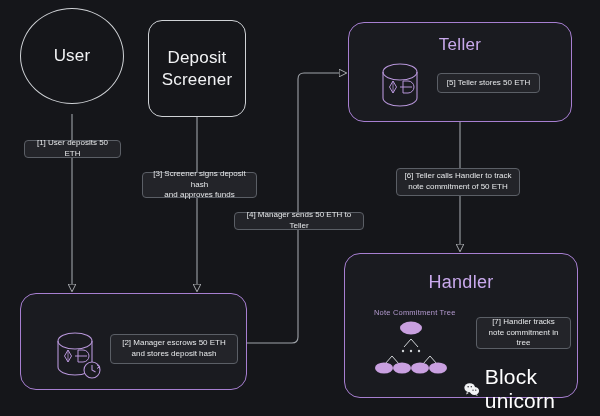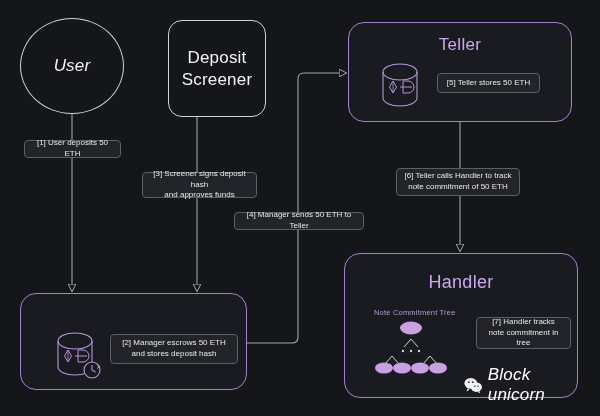--- a/index.html
+++ b/index.html
@@ -92,23 +92,22 @@
 
   
   .watermark {
     position: absolute;
     display: flex;
     align-items: center;
     gap: 5px;
   }
   .watermark-text {
     color: #ffffff;
-    font-size: 17px;
+    font-size: 21px;
     letter-spacing: .2px;
-    font-style: italic;
   }
 </style>
 </head>
 <body>
 
 <div id="canvas">
 
   <svg id="wires" viewBox="0 0 600 416" width="600" height="416">
     <defs>
       <marker id="arrowWhite" viewBox="0 0 10 10" refX="9" refY="5" markerWidth="7" markerHeight="7" orient="auto-start-reverse">
@@ -121,25 +120,25 @@
 
     <path d="M 72 114 L 72 291" fill="none" stroke="#9fa3a9" stroke-width="1.1" marker-end="url(#arrowWhite)"></path>
 
     <path d="M 197 117 L 197 291" fill="none" stroke="#9fa3a9" stroke-width="1.1" marker-end="url(#arrowWhite)"></path>
 
     <path d="M 247 343 L 292 343 Q 298 343 298 337 L 298 79 Q 298 73 304 73 L 346 73" fill="none" stroke="#9fa3a9" stroke-width="1.1" marker-end="url(#arrowWhite)"></path>
 
     <path d="M 460 122 L 460 251" fill="none" stroke="#9fa3a9" stroke-width="1.1" marker-end="url(#arrowWhite)"></path>
   </svg>
 
-  <div class="node node-circle" style="left:20px; top:18px; width:104px; height:96px;font-style:italic;">
+  <div class="node node-circle" style="left:20px; top:8px; width:104px; height:96px;">
     <span class="node-title-white">User</span>
   </div>
 
-  <div class="node node-rounded" style="left:148px; top:20px; width:98px; height:97px;margin-left:20px;">
+  <div class="node node-rounded" style="left:148px; top:20px; width:98px; height:97px;">
     <span class="node-title-white" style="white-space:pre-line;">Deposit
 Screener</span>
   </div>
 
   <div class="group-box" style="left:348px; top:22px; width:224px; height:100px;">
     <div class="group-title" style="top:12px;">Teller</div>
 
     <svg style="position:absolute; left:30px; top:38px;" width="42" height="48" viewBox="0 0 42 48">
       <ellipse cx="21" cy="11" rx="17" ry="8" fill="none" stroke="#b695d8" stroke-width="1.1"></ellipse>
       <path d="M 4 11 L 4 37 A 17 8 0 0 0 38 37 L 38 11" fill="none" stroke="#b695d8" stroke-width="1.1"></path>

